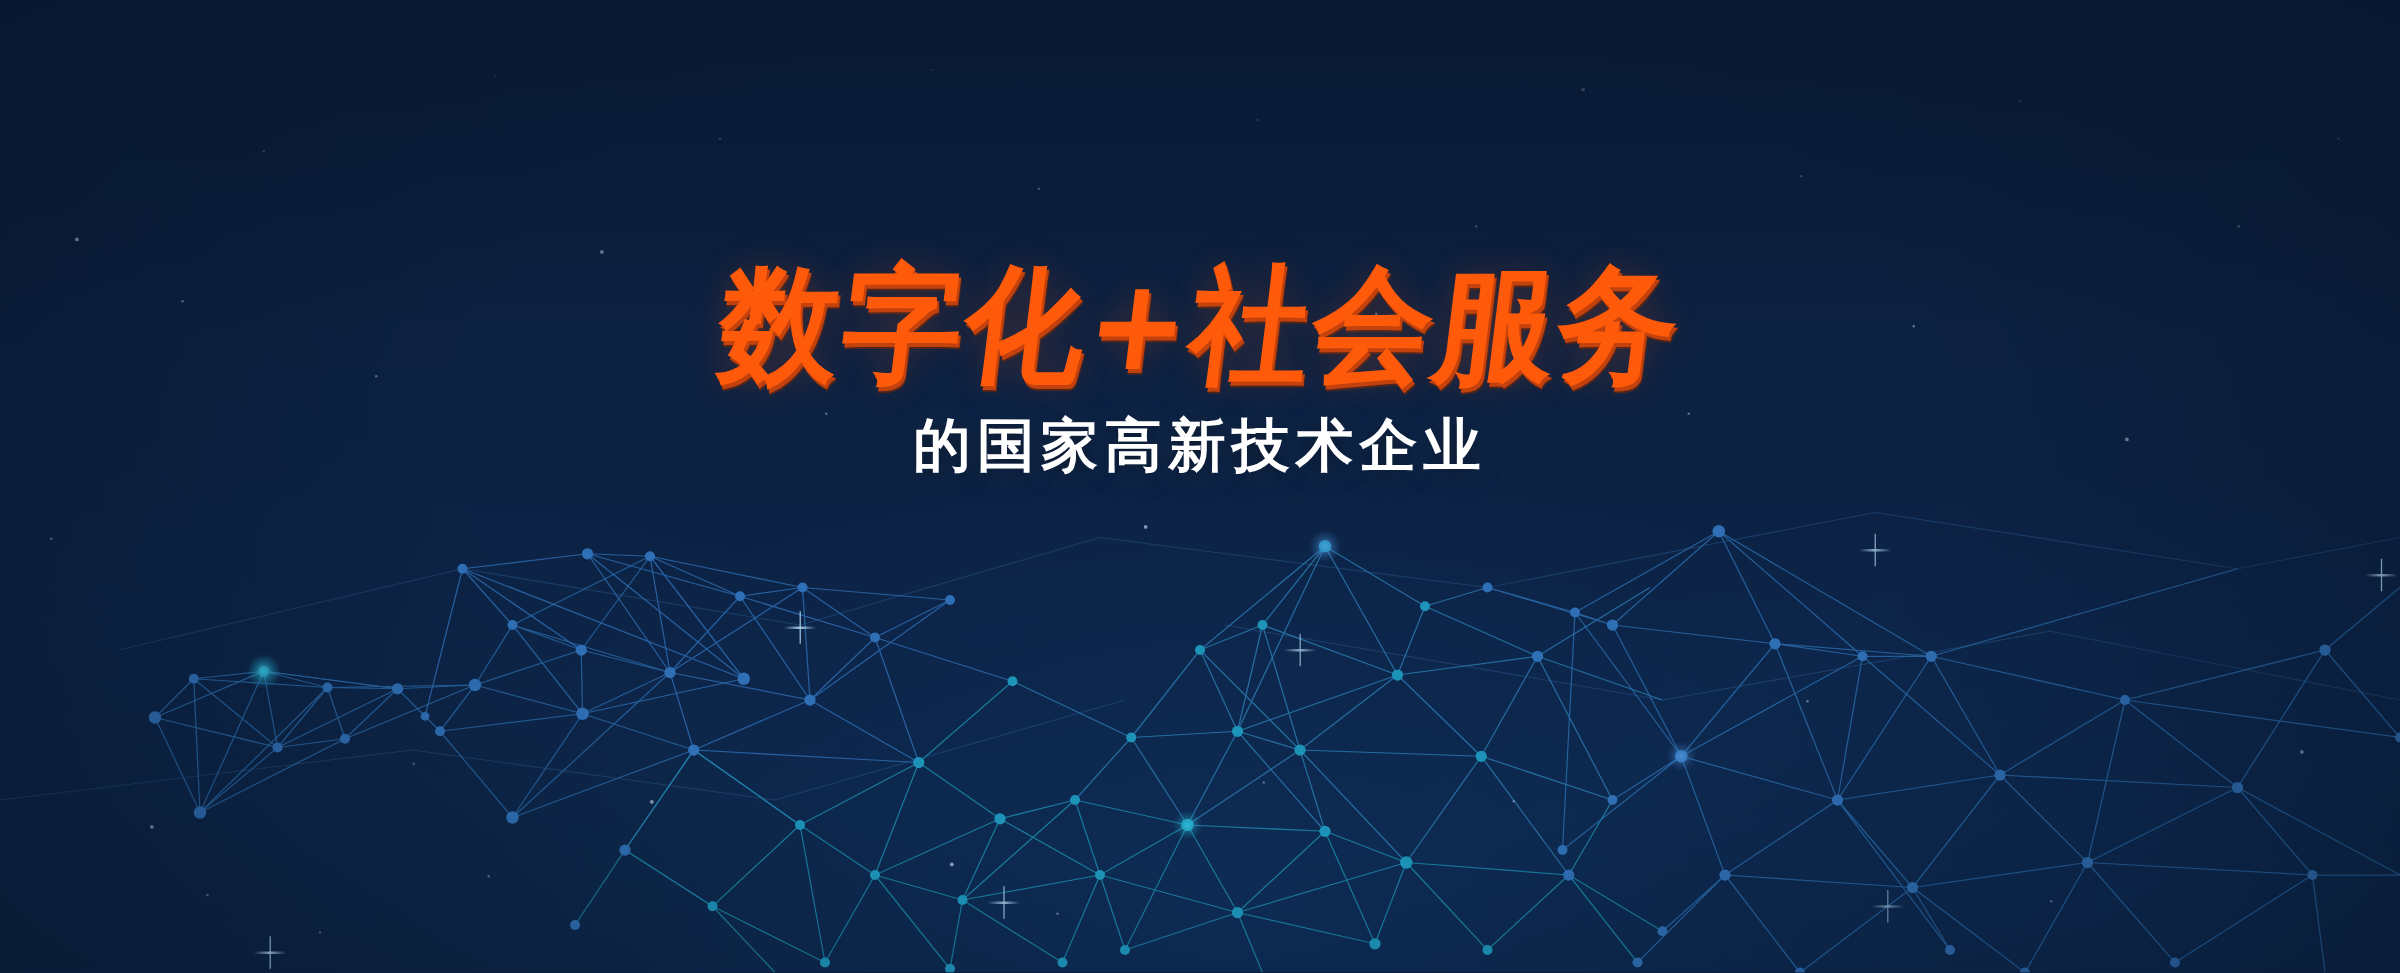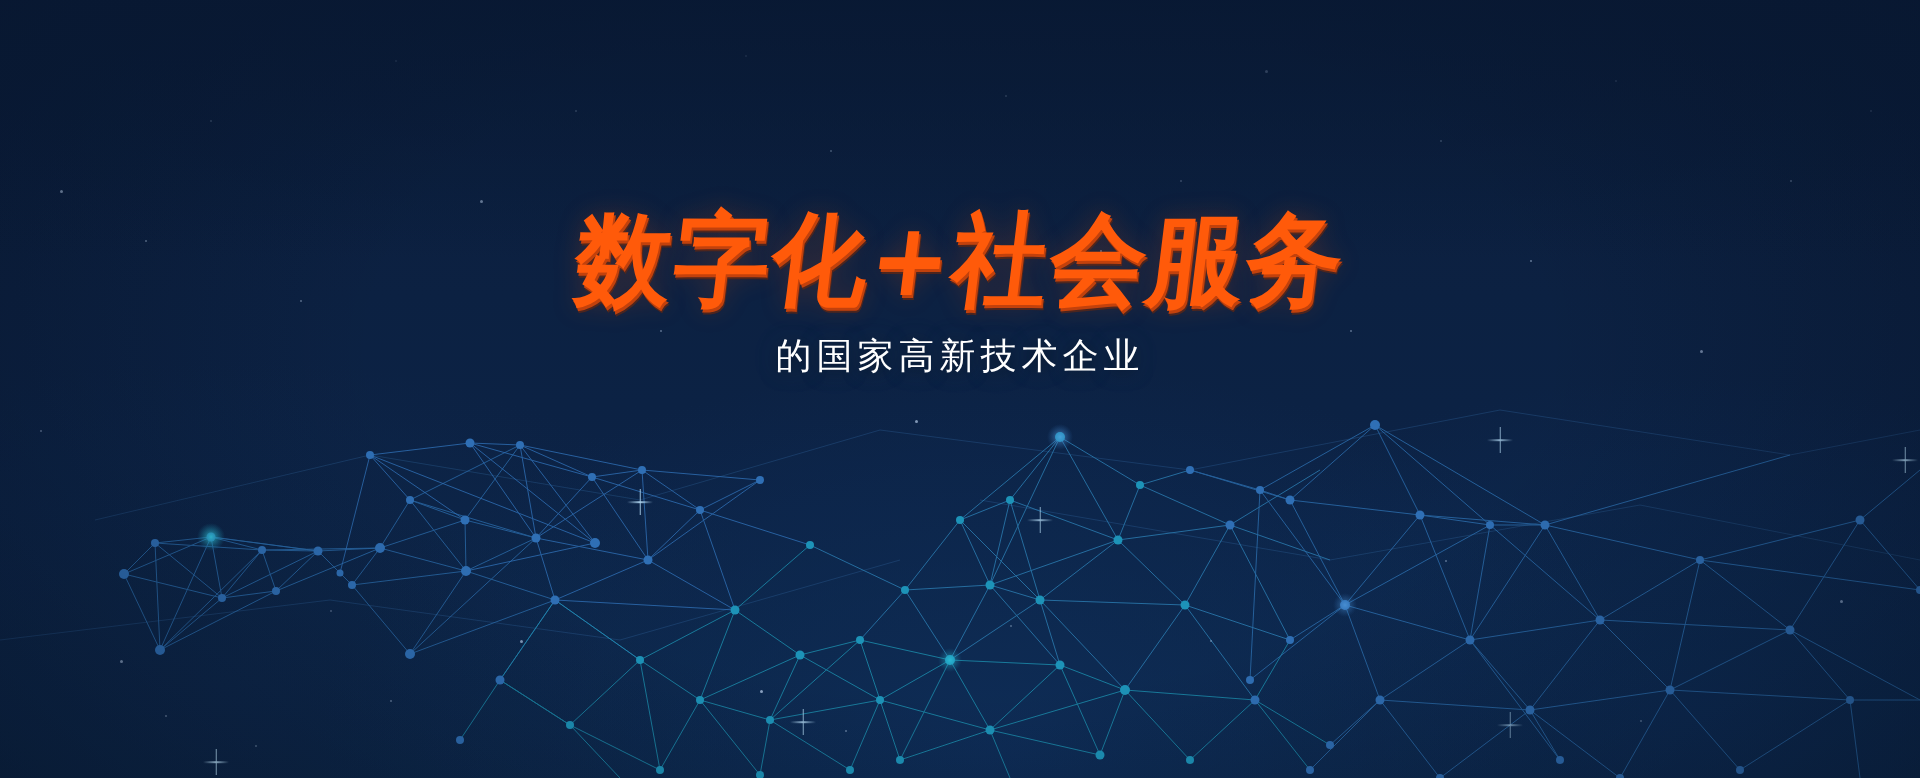--- a/index.html
+++ b/index.html
@@ -37,22 +37,22 @@
     text-shadow:
       2px 3px 0 #c2410c,
       3px 5px 0 rgba(120,40,5,.55),
       0 0 26px rgba(255,90,10,.22);
     white-space:nowrap;
   }
   .subtitle{
     display:block;
     margin-top:14px;
     font-family:"DejaVu Serif","Liberation Serif",serif;
-    font-weight:normal;
-    font-size:36px;
+    font-weight:bold;
+    font-size:46px;
     line-height:60px;
     letter-spacing:5px;
     color:#ffffff;
     text-shadow:0 2px 16px rgba(0,0,0,.55), 0 0 30px rgba(120,180,255,.18);
     white-space:nowrap;
   }
 
   
   .star{
     position:absolute;

